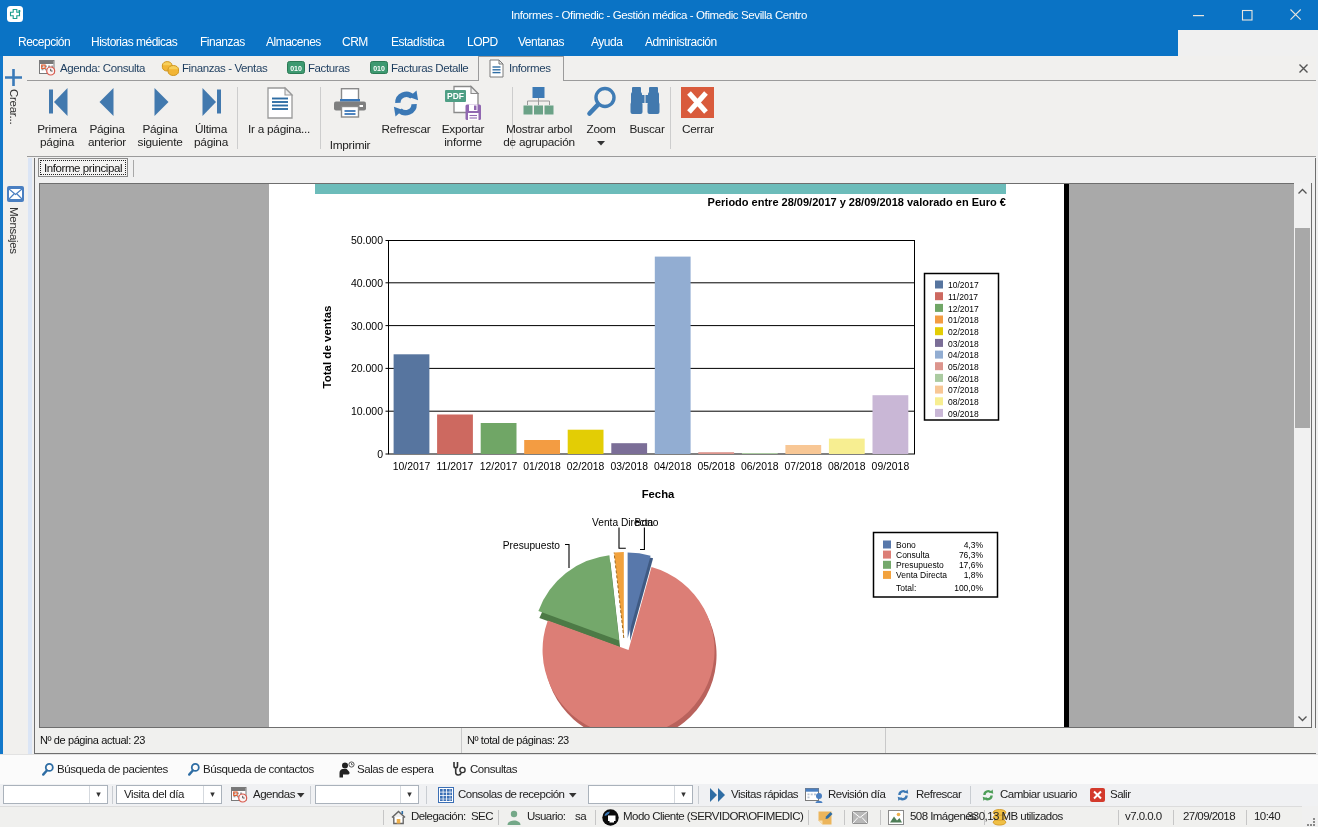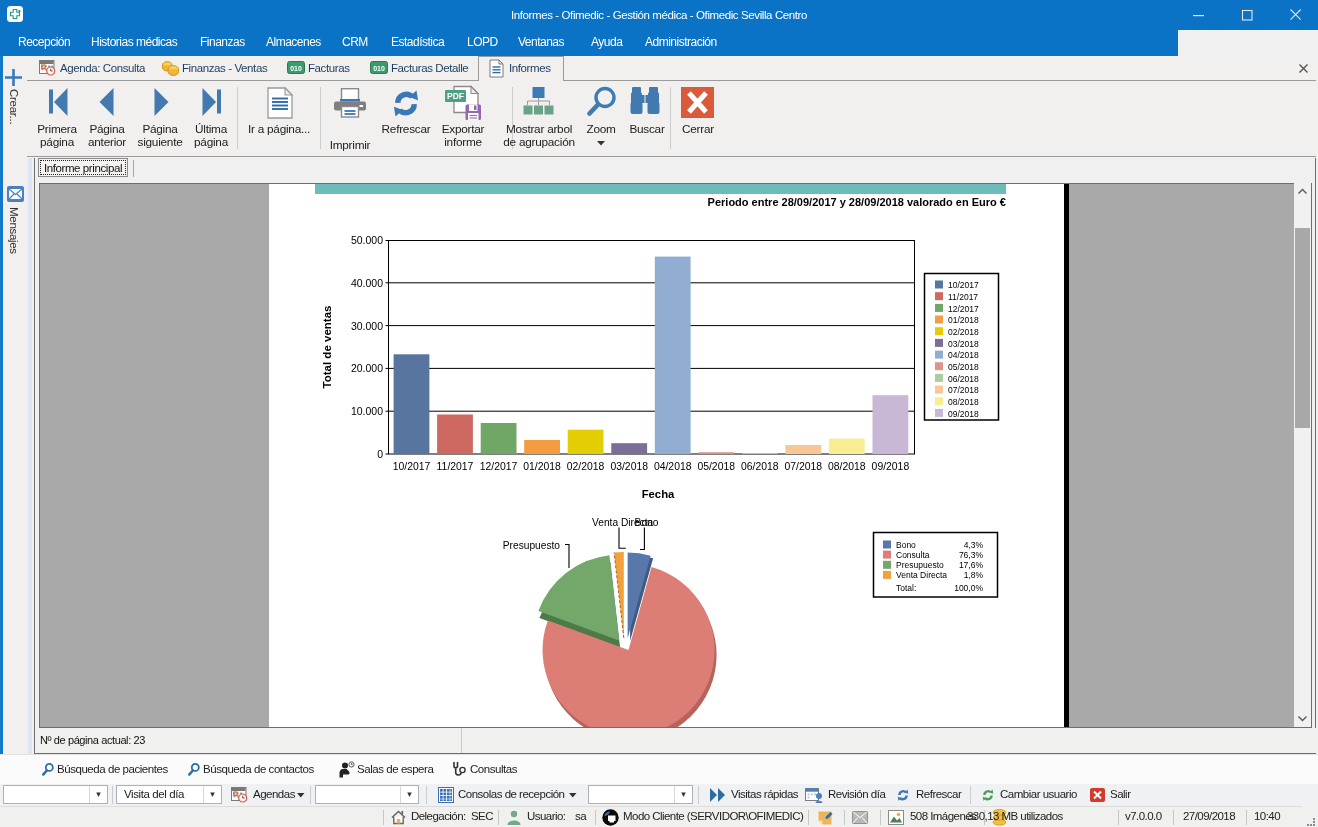--- a/index.html
+++ b/index.html
@@ -422,20 +422,21 @@
   <div class="sbarrow" style="top:527px;">
       <svg width="9" height="5" style="left:4px;top:6px">
         <path d="M0.5 0.5 L4.5 4.5 L8.5 0.5" fill="none" stroke="#555" stroke-width="1.3"></path>
       </svg>
     </div>
 </div>
 <div class="abs" id="vscroll-border"></div>
 <div class="abs" style="left:39px;top:727px;width:1273px;height:1px;background:#6e6e6e;z-index:4;"></div>
 <div class="abs" id="statusrow">
   <div class="scell" style="left:0;width:427px;">Nº de página actual: 23</div>
+  <div class="scell" style="left:427px;width:424px;">Nº total de páginas: 23</div>
 </div>
 
 <div class="abs" id="quickrow">
   <svg style="left:42px;top:8px" width="12" height="13" viewBox="0 0 12 13">
       <circle cx="7.3" cy="4.4" r="3.5" fill="none" stroke="#2e6da4" stroke-width="1.8"></circle>
       <path d="M4.8 7.5 L1.2 11.6" stroke="#2e6da4" stroke-width="2.4" stroke-linecap="round"></path>
     </svg>
   <div class="qitem" style="left:57px">Búsqueda de pacientes</div>
   <svg style="left:188px;top:8px" width="12" height="13" viewBox="0 0 12 13">
       <circle cx="7.3" cy="4.4" r="3.5" fill="none" stroke="#2e6da4" stroke-width="1.8"></circle>

